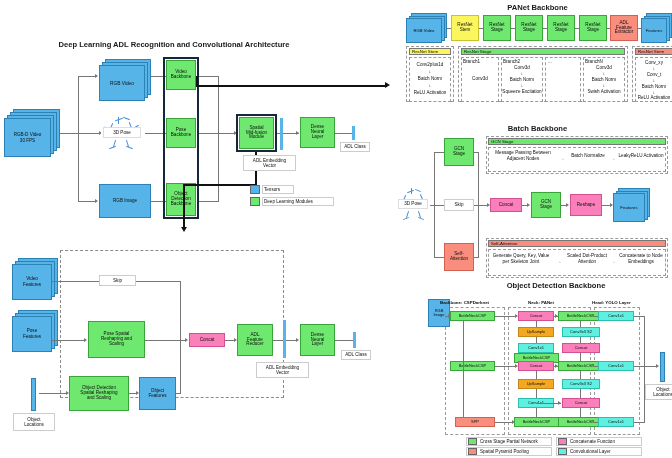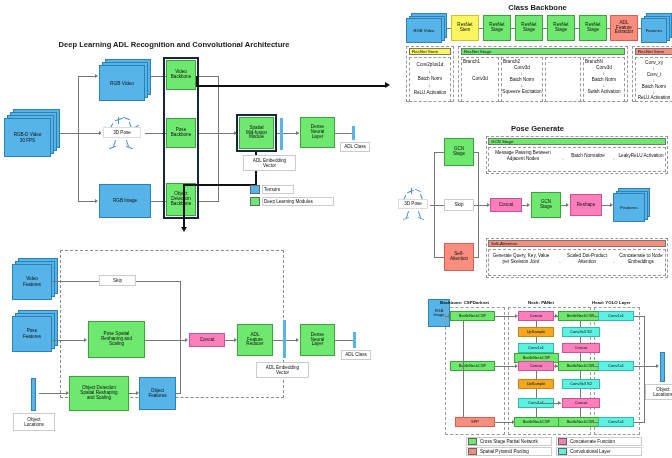--- a/index.html
+++ b/index.html
@@ -254,21 +254,21 @@
 
   <div class="nb green" style="left:300px;top:324px;width:35px;height:32px;flex-direction:column;">
     <span>Dense</span>
     <span>Neural</span>
     <span>Layer</span>
   </div>
   <div class="ln lnh" style="left:335px;top:340px;width:19px;"></div>
   <div style="position:absolute;left:353px;top:332px;width:3.2px;height:16px;background:#56b4e9;"></div>
   <div class="lblbox" style="left:341px;top:350px;width:30px;height:10px;">ADL Class</div>
 
-  <div class="ttl" style="left:415px;top:3px;width:245px;font-size:7.6px;">Class Backbone</div>
+  <div class="ttl" style="left:415px;top:3px;width:245px;font-size:7.6px;">PANet Backbone</div>
 
   <div class="stack" style="left:406px;top:13px;width:41px;height:30px;">
     <div class="lay" style="left:5px;top:0;width:36px;height:25px;"></div>
     <div class="lay" style="left:2.5px;top:2.5px;width:36px;height:25px;"></div>
     <div class="lay" style="left:0px;top:5px;width:36px;height:25px;"></div>
     <div style="position:absolute;left:0;top:5px;width:36px;height:25px;display:flex;align-items:center;justify-content:center;font-size:4.2px;">RGB Video</div>
   </div>
   <div class="ln lnh" style="left:447px;top:28px;width:4px;"></div>
 
   <div class="nb yellow" style="left:451px;top:15px;width:28px;height:26px;flex-direction:column;">
@@ -348,21 +348,21 @@
   <div class="phdr" style="left:635px;top:48px;width:38px;height:7px;background:#f98e7f;">ResNet Stem</div>
   <div class="dashbox" style="left:635px;top:57px;width:38px;height:45px;"></div>
   <div class="lbl" style="left:635px;top:60px;width:38px;">Conv_xy</div>
   <div class="lbl" style="left:635px;top:66px;width:38px;">↓</div>
   <div class="lbl" style="left:635px;top:72px;width:38px;">Conv_t</div>
   <div class="lbl" style="left:635px;top:78px;width:38px;">↓</div>
   <div class="lbl" style="left:635px;top:84px;width:38px;">Batch Norm</div>
   <div class="lbl" style="left:635px;top:90px;width:38px;">↓</div>
   <div class="lbl" style="left:635px;top:95px;width:38px;line-height:1.1;">ReLU Activation</div>
 
-  <div class="ttl" style="left:415px;top:124px;width:245px;font-size:7.6px;">Pose Generate</div>
+  <div class="ttl" style="left:415px;top:124px;width:245px;font-size:7.6px;">Batch Backbone</div>
 
   <div class="pose-fig" style="left:398px;top:186px;width:34px;height:38px;">
     <i style="left:13px;top:2px;width:1px;height:6px;"></i>
     <i style="left:9px;top:5px;width:7px;height:1px;transform:rotate(-20deg);"></i>
     <i style="left:17px;top:4px;width:6px;height:1px;transform:rotate(22deg);"></i>
     <i style="left:6px;top:9px;width:1px;height:6px;transform:rotate(25deg);"></i>
     <i style="left:23px;top:8px;width:1px;height:6px;transform:rotate(-22deg);"></i>
     <i style="left:9px;top:25px;width:1px;height:7px;transform:rotate(18deg);"></i>
     <i style="left:21px;top:25px;width:1px;height:7px;transform:rotate(-18deg);"></i>
     <i style="left:5px;top:32px;width:6px;height:1px;transform:rotate(-22deg);"></i>
@@ -422,20 +422,21 @@
 
   <div class="dashbox" style="left:486px;top:238px;width:182px;height:40px;"></div>
   <div class="phdr" style="left:488px;top:240px;width:178px;height:7px;background:#f98e7f;">Self-Attention</div>
   <div class="dashbox" style="left:488px;top:249px;width:178px;height:27px;"></div>
   <div class="lbl" style="left:491px;top:253px;width:60px;line-height:1.2;">Generate Query, Key, Value per Skeleton Joint</div>
   <div class="lbl" style="left:551px;top:259px;width:16px;">→</div>
   <div class="lbl" style="left:565px;top:253px;width:44px;line-height:1.2;">Scaled Dot-Product Attention</div>
   <div class="lbl" style="left:606px;top:259px;width:14px;">→</div>
   <div class="lbl" style="left:617px;top:253px;width:48px;line-height:1.2;">Concatenate to Node Embeddings</div>
 
+  <div class="ttl" style="left:440px;top:281px;width:232px;font-size:7.6px;">Object Detection Backbone</div>
 
   <div class="nb blue" style="left:428px;top:299px;width:22px;height:28px;font-size:4px;">RGB Image</div>
 
   <div class="hdr" style="left:440px;top:300px;">Backbone: CSPDarknet</div>
   <div class="hdr" style="left:528px;top:300px;">Neck: PANet</div>
   <div class="hdr" style="left:592px;top:300px;">Head: YOLO Layer</div>
 
   <div class="dashbox" style="left:445px;top:307px;width:60px;height:128px;background:transparent;"></div>
   <div class="dashbox" style="left:508px;top:307px;width:83px;height:128px;background:transparent;"></div>
   <div class="dashbox" style="left:594px;top:307px;width:46px;height:128px;background:transparent;"></div>

